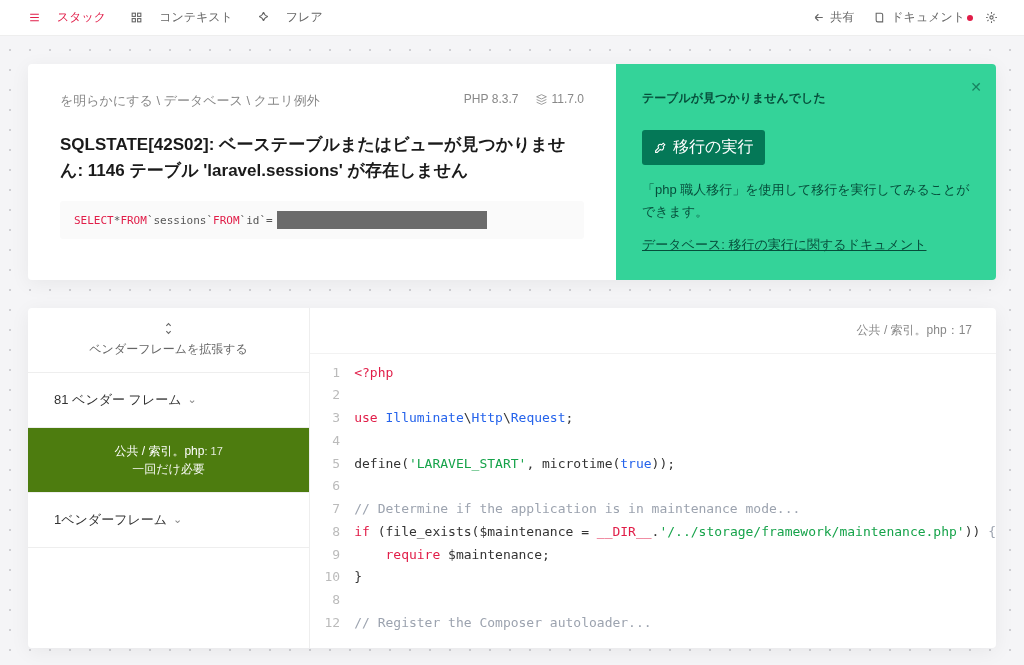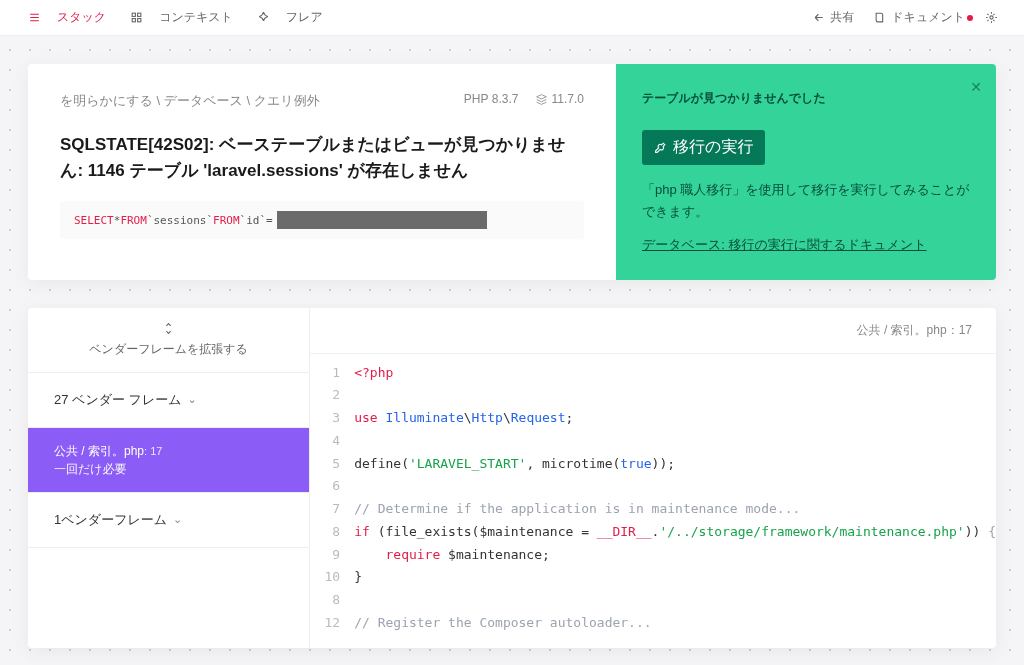--- a/index.html
+++ b/index.html
@@ -29,21 +29,21 @@
 .card-right .close-x { position: absolute; top: 12px; right: 14px; color: #064e3b; cursor: pointer; font-size: 14px; opacity: 0.6; }
 .card-right h3 { font-size: 12px; font-weight: 700; margin-bottom: 22px; }
 .run-btn { background: #047857; color: #fff; border: none; padding: 7px 12px; font-size: 16px; border-radius: 3px; cursor: pointer; display: inline-flex; align-items: center; gap: 6px; margin-bottom: 14px; }
 .card-right p { margin-bottom: 10px; }
 .card-right a { color: #064e3b; text-decoration: underline; }
 
 .lower { display: flex; margin-top: 28px; background: #fff; box-shadow: 0 4px 20px rgba(0,0,0,0.06); border-radius: 4px; overflow: hidden; height: 340px; }
 .framelist { width: 316px; border-right: 1px solid #eee; font-size: 13px; }
 .framelist .expand-row { padding: 14px 20px; border-bottom: 1px solid #eee; color: #666; display: flex; align-items: center; gap: 6px; cursor: pointer; font-size: 12px; flex-direction: column;}
 .framelist .group-row { padding: 18px 26px; border-bottom: 1px solid #eee; color: #333; cursor: pointer; display: flex; align-items: center; gap: 6px; }
-.framelist .active-frame { background: #8b5cf6; color: #fff; padding: 14px 26px; border-bottom: 1px solid #eee; line-height: 1.5; }
+.framelist .active-frame { background: #4d7c0f; color: #fff; padding: 14px 26px; border-bottom: 1px solid #eee; line-height: 1.5; text-align: center; }
 .framelist .active-frame .fpath { font-size: 12px; }
 .framelist .active-frame .fdesc { font-size: 12px; opacity: 0.95; }
 .ln { opacity: 0.85; font-size: 11px; }
 
 .codepanel { flex: 1; display: flex; flex-direction: column; }
 .codeheader { text-align: right; padding: 14px 24px; font-size: 12px; color: #888; border-bottom: 1px solid #f2f2f2; }
 .codebody { flex: 1; overflow: auto; font-family: ui-monospace, Menlo, Consolas, monospace; font-size: 13px; padding: 8px 0; }
 .codeline { display: flex; }
 .gutter { width: 44px; text-align: right; padding-right: 14px; color: #bbb; user-select: none; line-height: 1.75; }
 .src { flex: 1; white-space: pre; line-height: 1.75; color: #333; }
@@ -147,21 +147,21 @@
 
   <div class="lower">
     <div class="framelist">
       <div class="expand-row">
         <svg class="ico" viewBox="0 0 24 24" fill="none" stroke="currentColor" stroke-width="2">
             <path d="M8 7l4-4 4 4M8 17l4 4 4-4"></path>
           </svg>
         <span>ベンダーフレームを拡張する</span>
       </div>
       <div class="group-row">
-        <span>27 ベンダー フレーム</span>
+        <span>81 ベンダー フレーム</span>
         <span class="chev">⌄</span>
       </div>
       <div class="active-frame">
         <div class="fpath"><span>公共 / 索引。php</span><span class="ln">: 17</span></div>
         <div class="fdesc">一回だけ必要</div>
       </div>
       <div class="group-row">
         <span>1ベンダーフレーム</span>
         <span class="chev">⌄</span>
       </div>

